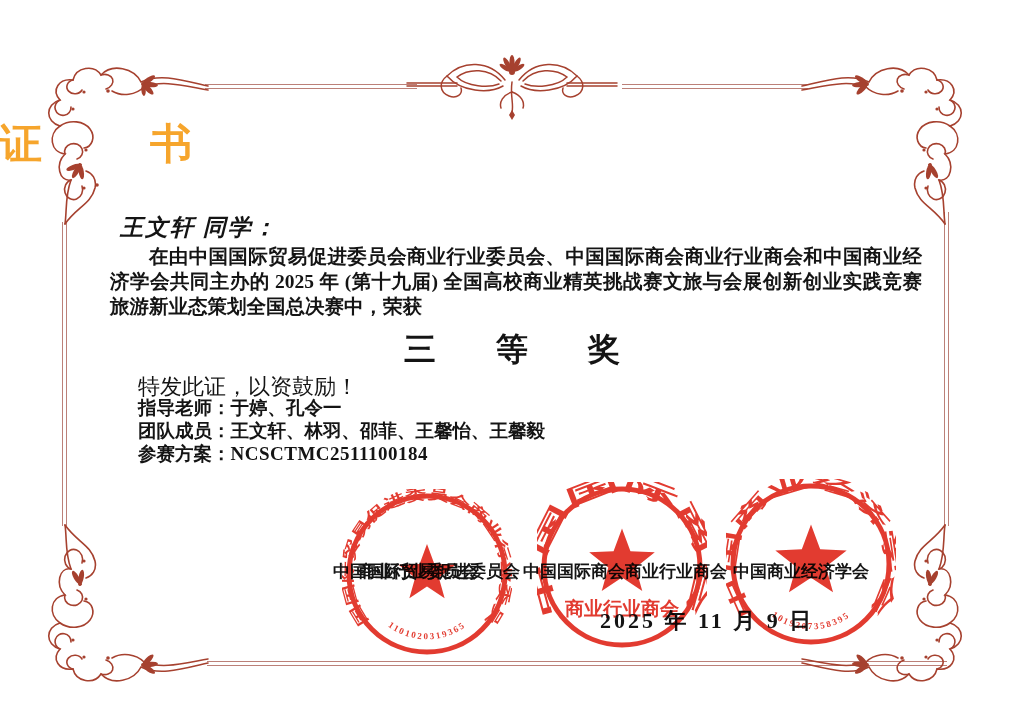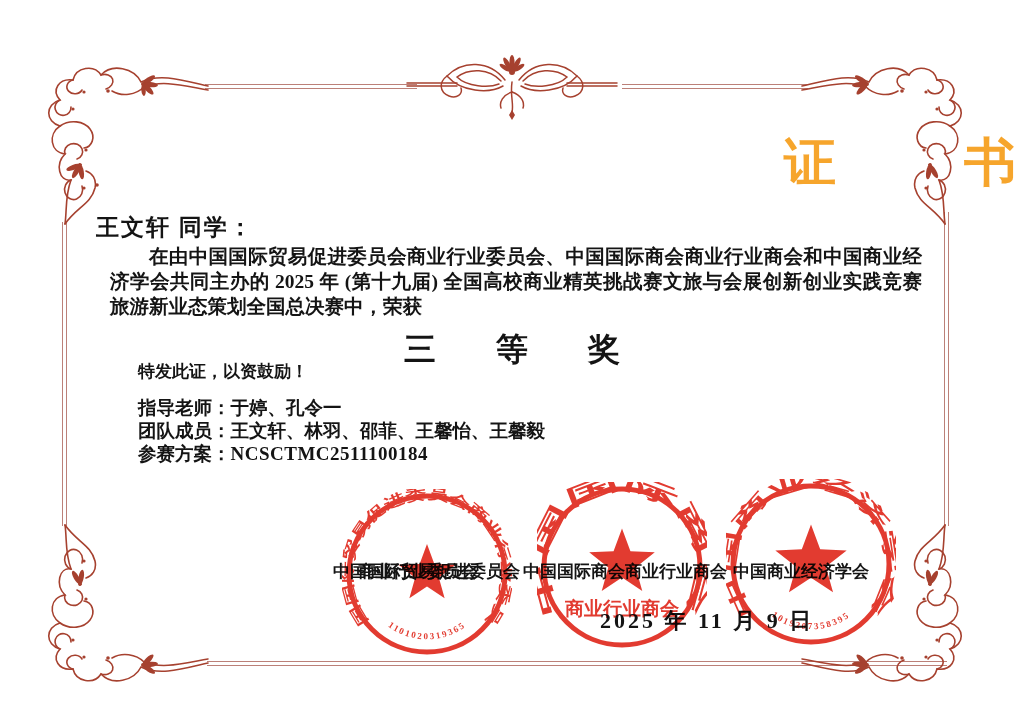--- a/index.html
+++ b/index.html
@@ -22,41 +22,41 @@
   .hline{position:absolute;height:3px;border-top:1px solid var(--line);border-bottom:1px solid var(--line);}
   .vline{position:absolute;width:3px;border-left:1px solid var(--line);border-right:1px solid var(--line);}
   
   .flourish{position:absolute;width:170px;height:170px;}
   .flourish.tr{transform:scaleX(-1);}
   .flourish.bl{transform:scaleY(-1);}
   .flourish.br{transform:scale(-1,-1);}
   .topcenter{position:absolute;left:405px;top:50px;width:214px;height:72px;}
   
   .title{
-    position:absolute;left:0;top:128px;width:100%;
-    text-align:right;font-size:52px;font-weight:bold;
+    position:absolute;left:0;top:116px;width:100%;
+    text-align:left;font-size:42px;font-weight:bold;
     color:var(--orange);letter-spacing:8px;
   }
   .salutation{
-    position:absolute;left:96px;top:212px;
-    font-size:23px;font-weight:bold;letter-spacing:2px;text-align:center;
+    position:absolute;left:120px;top:212px;
+    font-size:23px;font-weight:bold;font-style:italic;letter-spacing:2px;text-align:center;
   }
   .body-par{
     position:absolute;left:110px;top:244px;width:812px;
     font-size:19.5px;line-height:25px;font-weight:bold;
     text-indent:2em;text-align:justify;
   }
   .award{
     position:absolute;left:0;top:328px;width:100%;
     text-align:center;font-size:32px;font-weight:bold;
     letter-spacing:26px;text-indent:26px;
   }
   .issue{
-    position:absolute;left:138px;top:360px;
-    font-size:17px;font-weight:bold;
+    position:absolute;left:138px;top:372px;
+    font-size:22px;font-weight:normal;
   }
   .fields{position:absolute;left:138px;top:395px;}
   .frow{height:23.2px;font-size:18.5px;font-weight:bold;white-space:nowrap;}
   .frow .serif{font-family:"Liberation Serif","DejaVu Serif",serif;font-weight:bold;font-size:19px;letter-spacing:0.5px;}
   
   .org{position:absolute;top:560px;font-size:17px;font-weight:bold;white-space:nowrap;}
   .org2line{position:absolute;left:348px;top:560px;width:140px;text-align:center;font-size:17px;font-weight:bold;}
   .date{
     position:absolute;left:600px;top:606px;width:250px;
     font-size:22px;font-weight:bold;letter-spacing:3px;white-space:nowrap;

